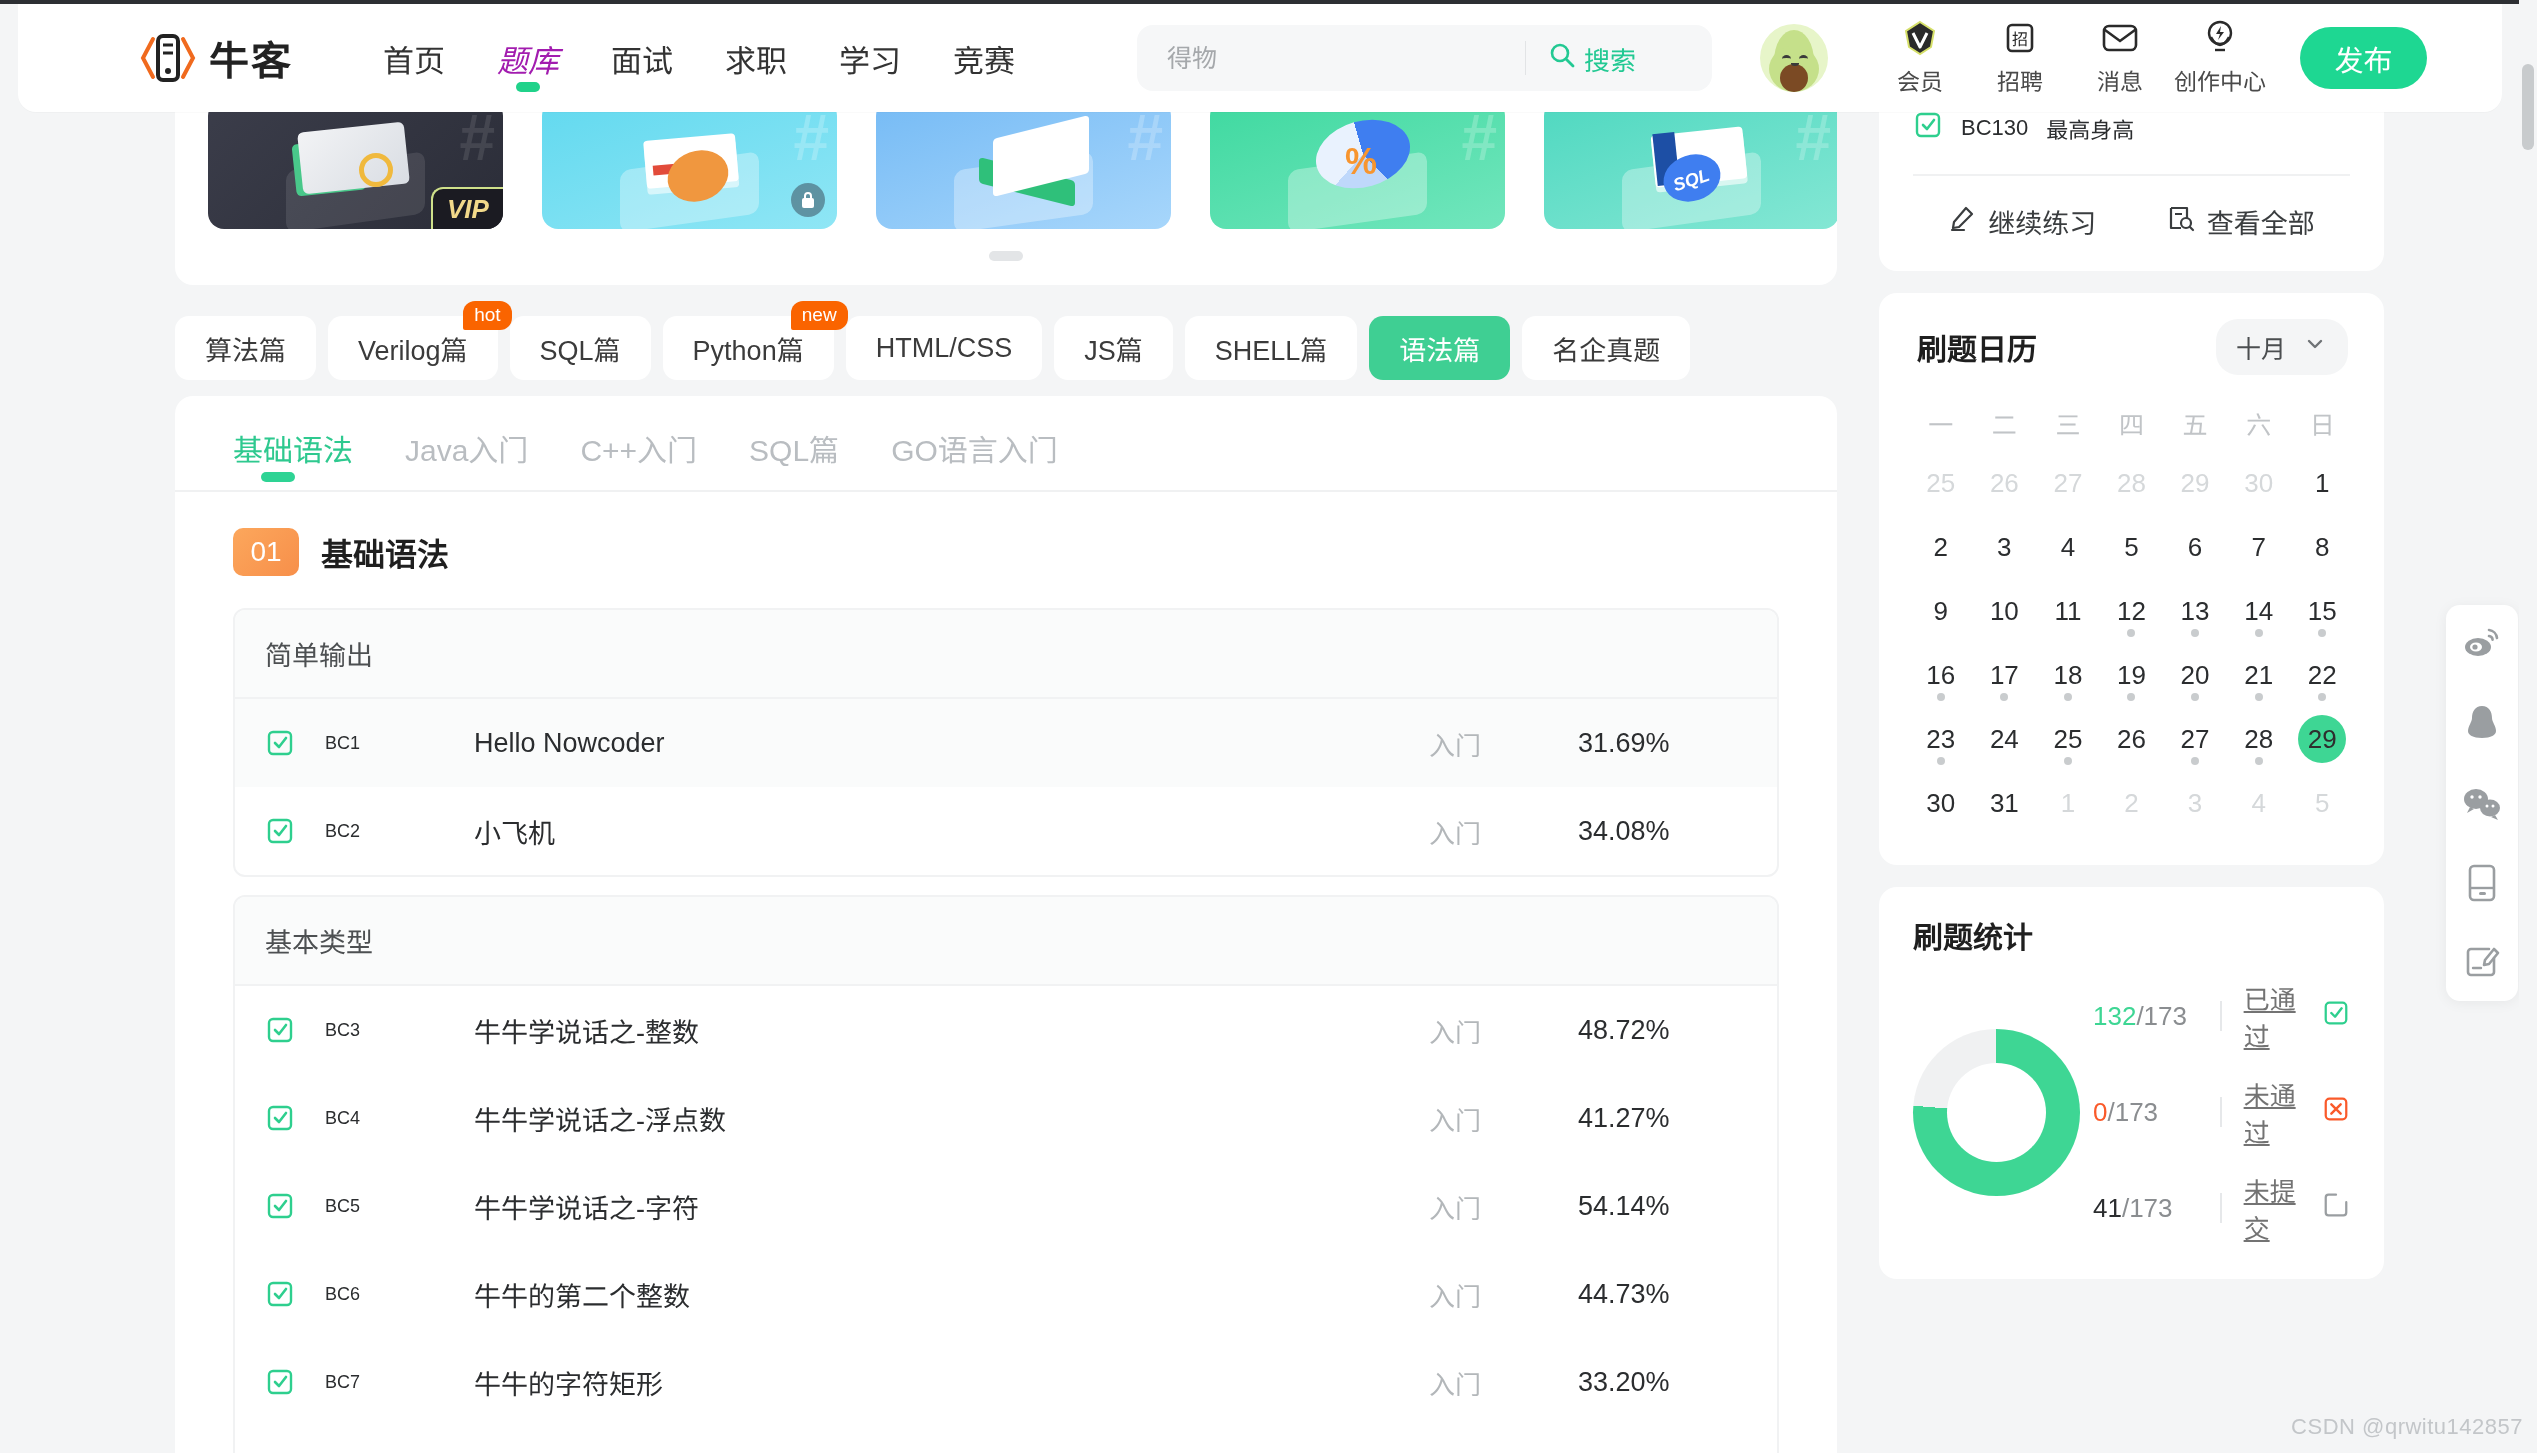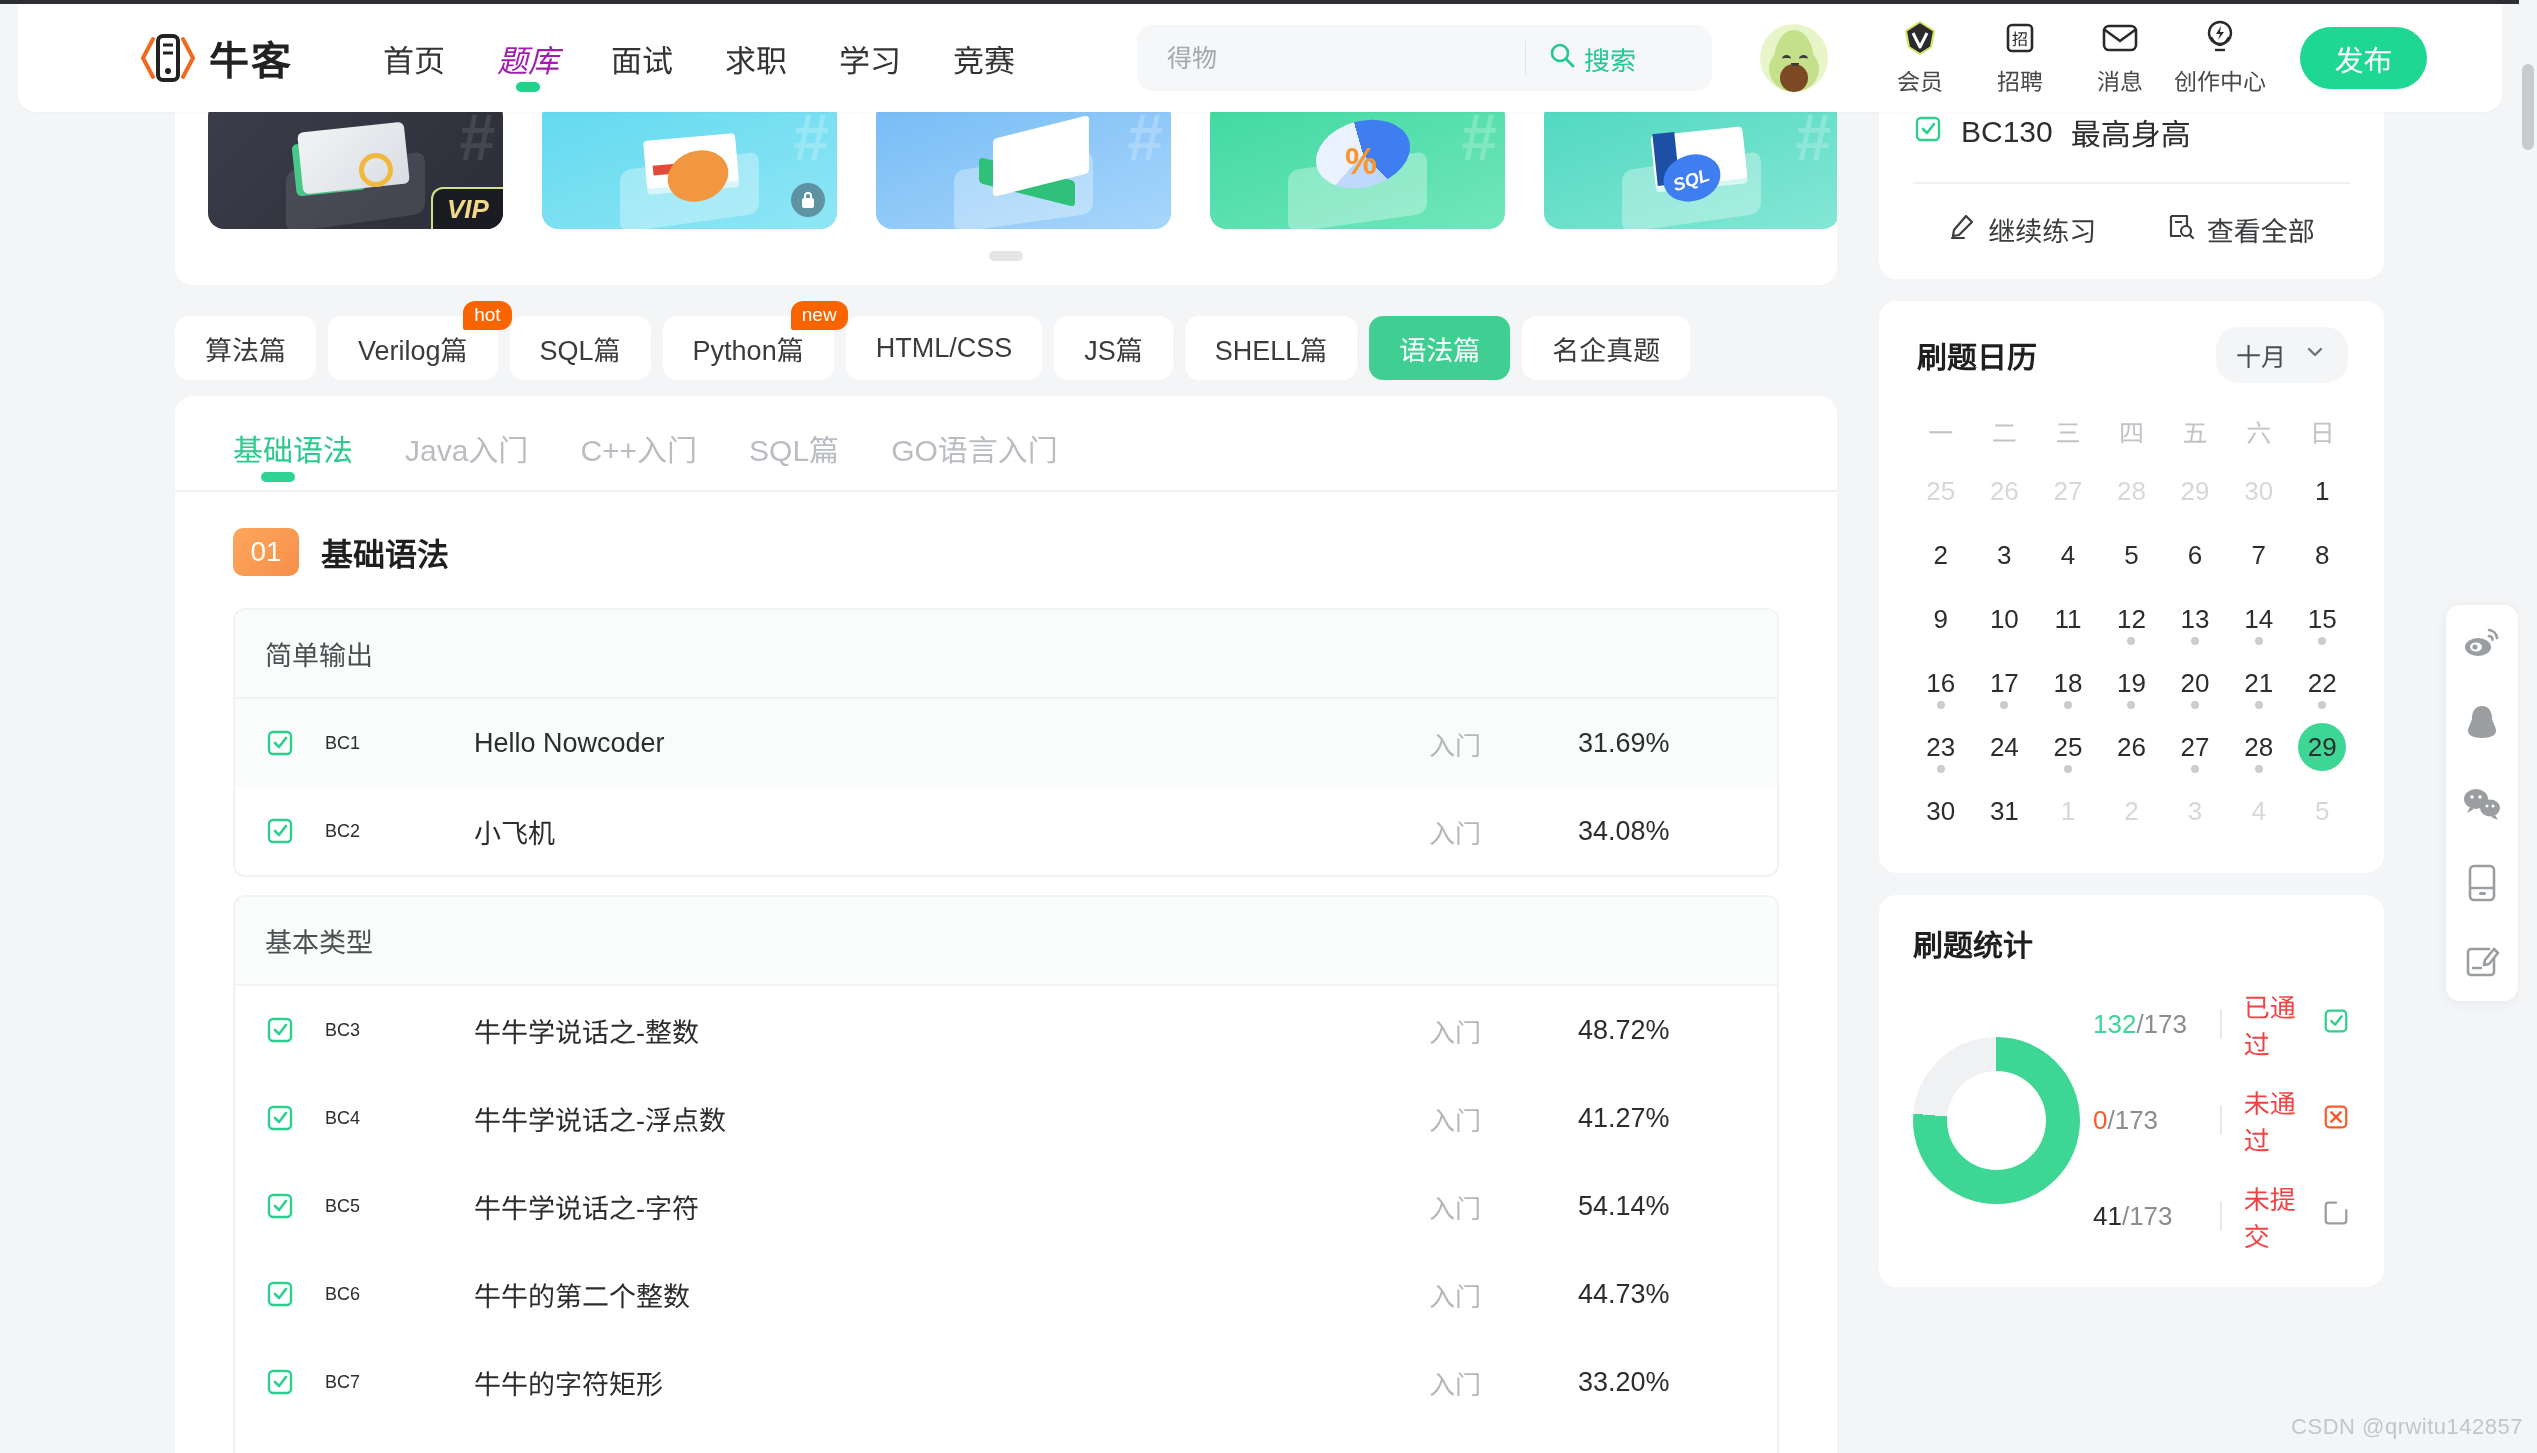--- a/index.html
+++ b/index.html
@@ -197,21 +197,21 @@
   .p-check { width: 60px; display:flex; align-items:center; }
   .p-id { width: 149px; font-size: 18px; color:#2b2d2f; }
   .p-name { flex: 1; font-size: 27px; color:#2b2d2f; }
   .p-level { width: 149px; text-align:left; font-size: 26px; color:#b3b7ba; }
   .p-rate { width: 169px; text-align:left; font-size: 27px; color:#2b2d2f; }
 
   
   .side { position:absolute; top: 84px; left: 1879px; width: 505px; }
   .card { background:#fff; border-radius: 18px; margin-bottom: 22px; }
   .recent-card { padding: 26px 34px 30px; }
-  .recent-row { display:flex; align-items:center; gap: 18px; font-size: 30px; color:#2b2d2f; }
+  .recent-row { display:flex; align-items:center; gap: 18px; font-size: 22px; color:#2b2d2f; }
   .recent-name { color:#2b2d2f; }
   .recent-sep { height:2px; background:#f0f1f2; margin: 28px 0 0; }
   .recent-acts { display:flex; align-items:center; padding-top: 26px; }
   .recent-act { flex:1; display:flex; align-items:center; justify-content:center; gap: 12px; font-size: 27px; color:#3a3d3f; cursor:pointer; }
 
   .cal-card { padding: 26px 30px 30px; }
   .cal-hdr { display:flex; align-items:center; justify-content:space-between; padding: 0 6px 0 8px; }
   .cal-title { font-size: 30px; font-weight: 700; color:#1f1f1f; }
   .month-sel {
     display:flex; align-items:center; gap: 16px;
@@ -243,21 +243,21 @@
     position:relative; flex: 0 0 auto;
   }
   .donut::after {
     content:""; position:absolute; inset: 34px; border-radius:50%; background:#fff;
   }
   .stat-lines { flex:1; display:flex; flex-direction:column; gap: 22px; }
   .stat-line { display:flex; align-items:center; font-size: 26px; }
   .stat-frac { width: 149px; color:#8a8d90; }
   .stat-frac b { font-weight: 400; }
   .stat-bar { width: 2px; height: 30px; background:#e6e8ea; margin: 0 22px 0 4px; }
-  .stat-label { color:#ef4444; margin-right: 14px; }
+  .stat-label { color:#737373; margin-right: 14px; text-decoration: underline; }
 
   
   .rail {
     position:absolute; left: 2446px; top: 605px; width: 72px;
     background:#fff; border-radius: 14px; padding: 16px 0;
     display:flex; flex-direction:column; align-items:center; gap: 36px;
     box-shadow: 0 2px 14px rgba(0,0,0,.06);
   }
   .rail-item { width: 44px; height: 44px; display:flex; align-items:center; justify-content:center; cursor:pointer; }
 

